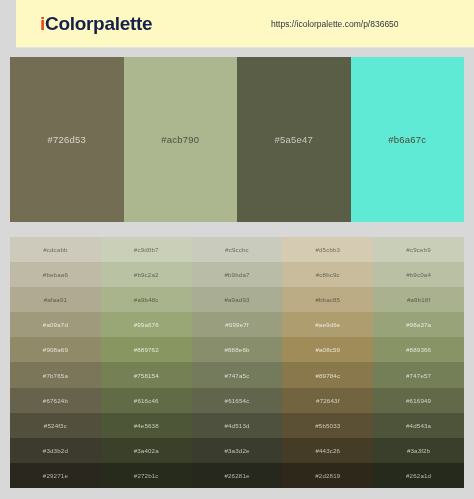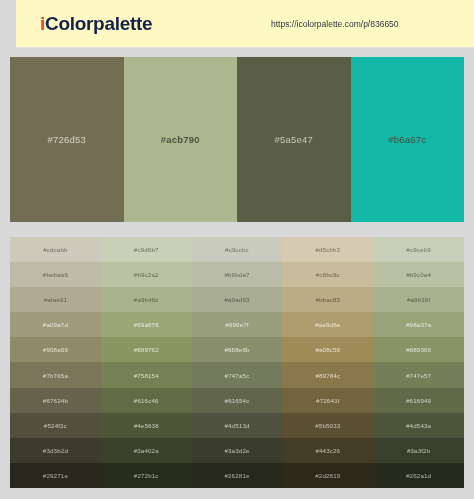--- a/index.html
+++ b/index.html
@@ -103,26 +103,26 @@
       <span class="brand-i" style="color: rgb(232, 73, 29);">i</span><span class="brand-rest" style="color: rgb(20, 34, 75);">Colorpalette</span>
     </div>
     <div class="url">https://icolorpalette.com/p/836650</div>
   </div>
 
   <div class="swatch-strip">
       <div class="swatch" style="background: rgb(114, 109, 83); justify-content: center;">
         <span class="swatch-label" style="color: rgb(217, 214, 200);">#726d53</span>
       </div>
       <div class="swatch" style="background: rgb(172, 183, 144);">
-        <span class="swatch-label" style="color: rgb(76, 82, 64); font-weight: bold;">#acb790</span>
+        <span class="swatch-label" style="color: rgb(76, 82, 64);">#acb790</span>
       </div>
       <div class="swatch" style="background: rgb(90, 94, 71);">
         <span class="swatch-label" style="color: rgb(199, 201, 189);">#5a5e47</span>
       </div>
-      <div class="swatch" style="background: #14b8a6;">
+      <div class="swatch" style="background: #5eead4;">
         <span class="swatch-label" style="color: rgb(79, 72, 53);">#b6a67c</span>
       </div>
     </div>
 
   <div class="grid">
       <div class="grid-row">
         <div class="grid-cell" style="background: rgb(205, 202, 187);">
           <span style="color: rgb(109, 107, 97);">#cdcabb</span>
         </div>
         <div class="grid-cell" style="background: rgb(201, 208, 183);">

